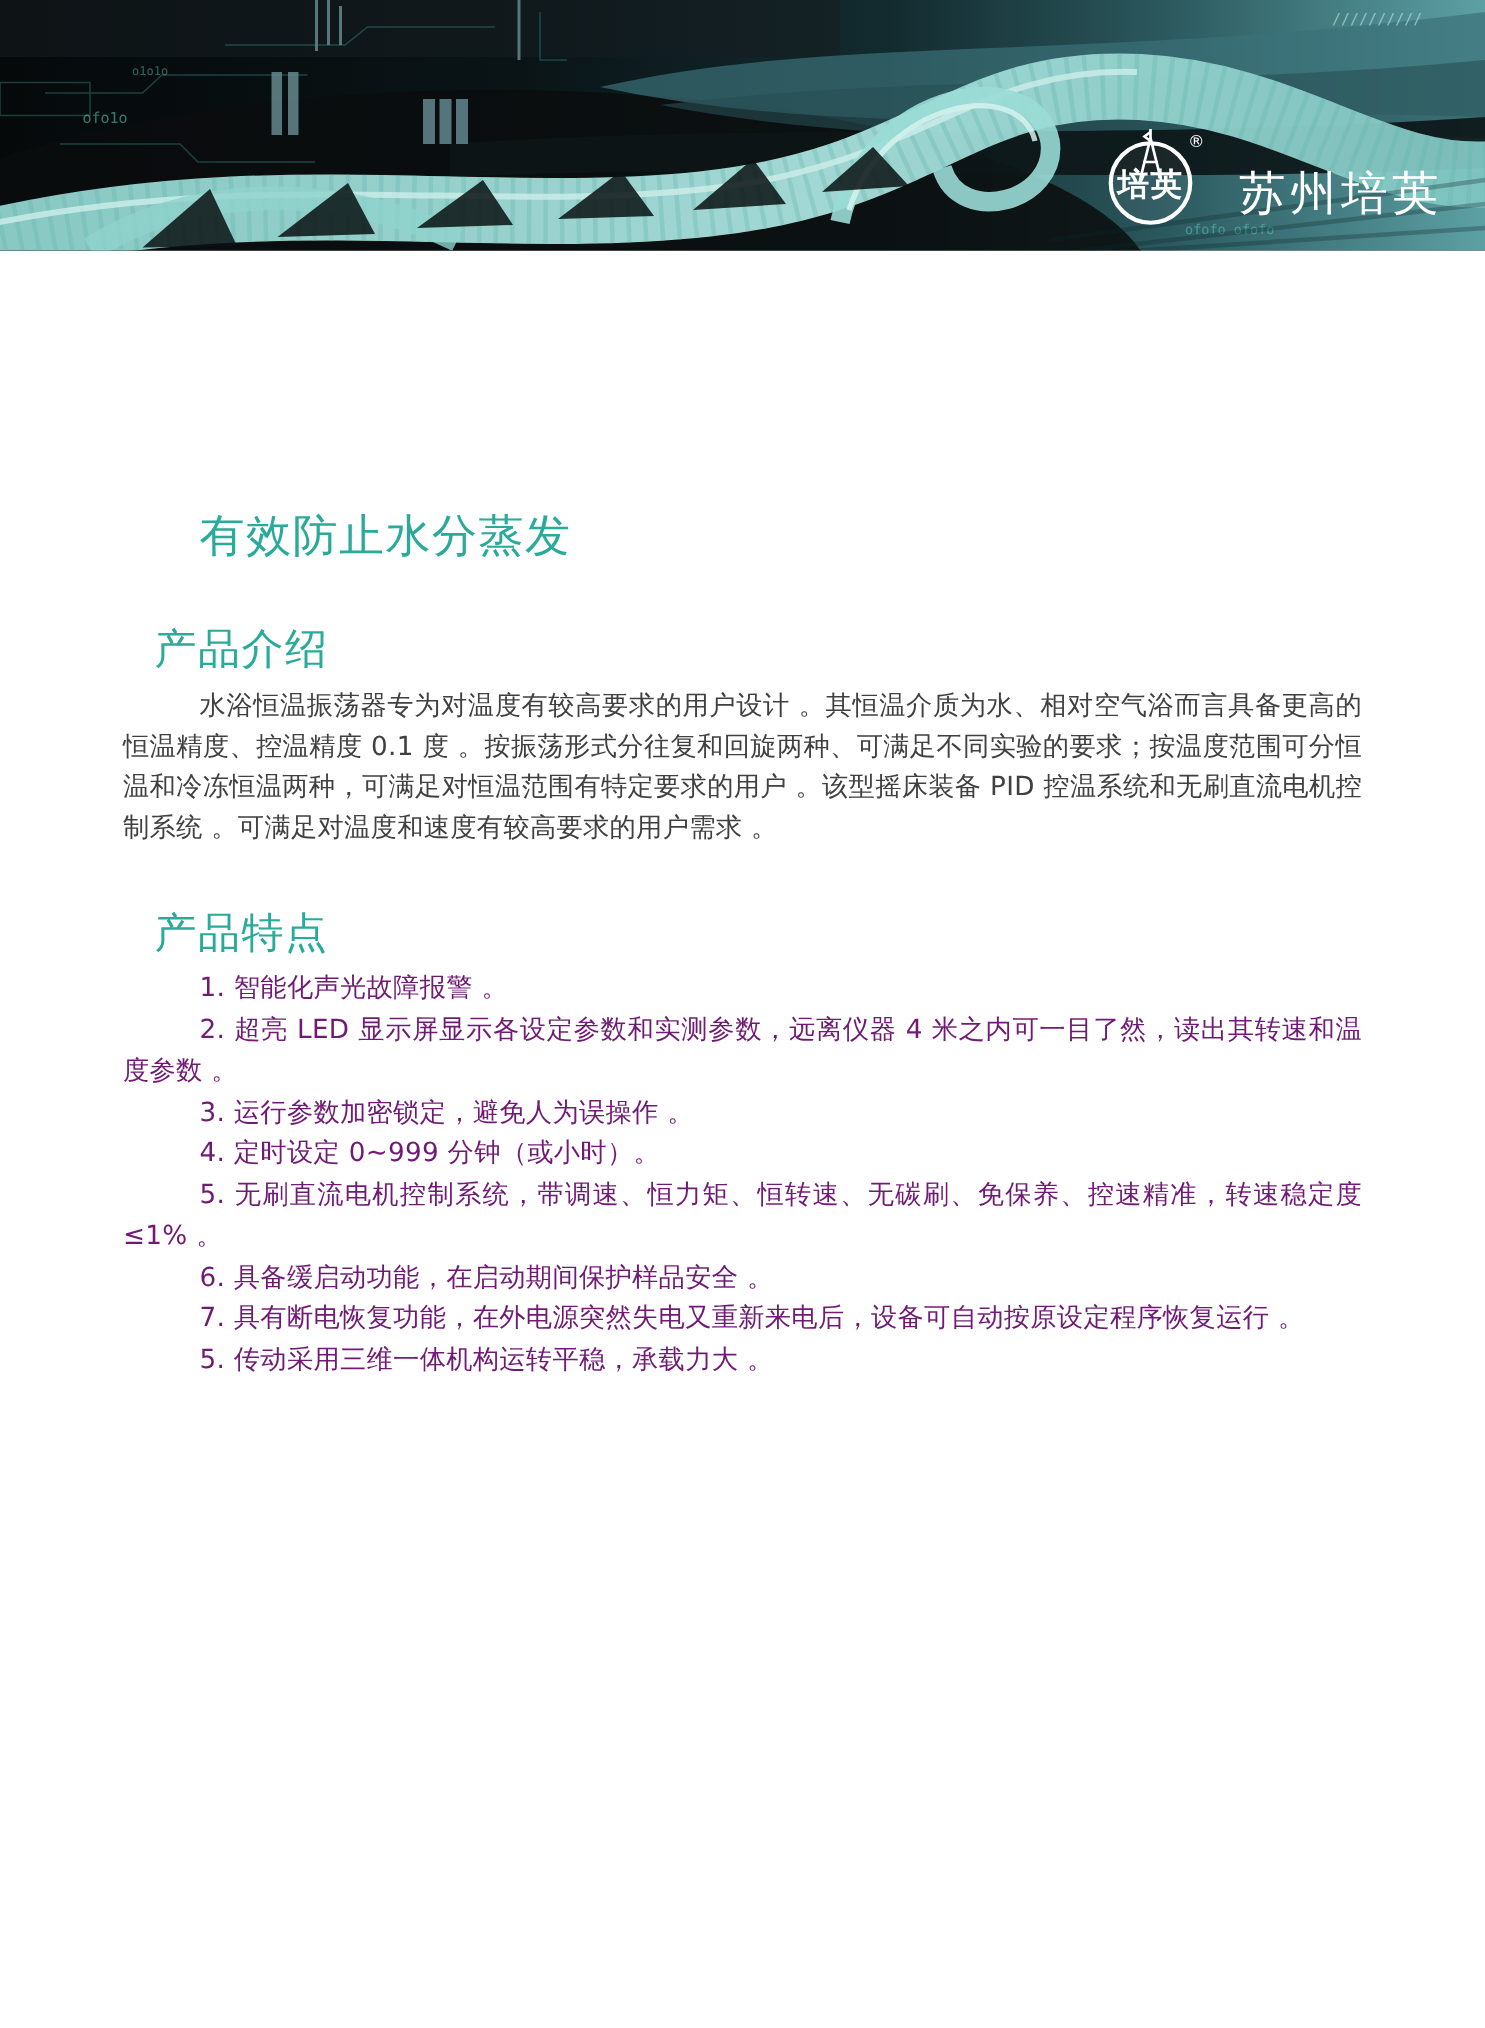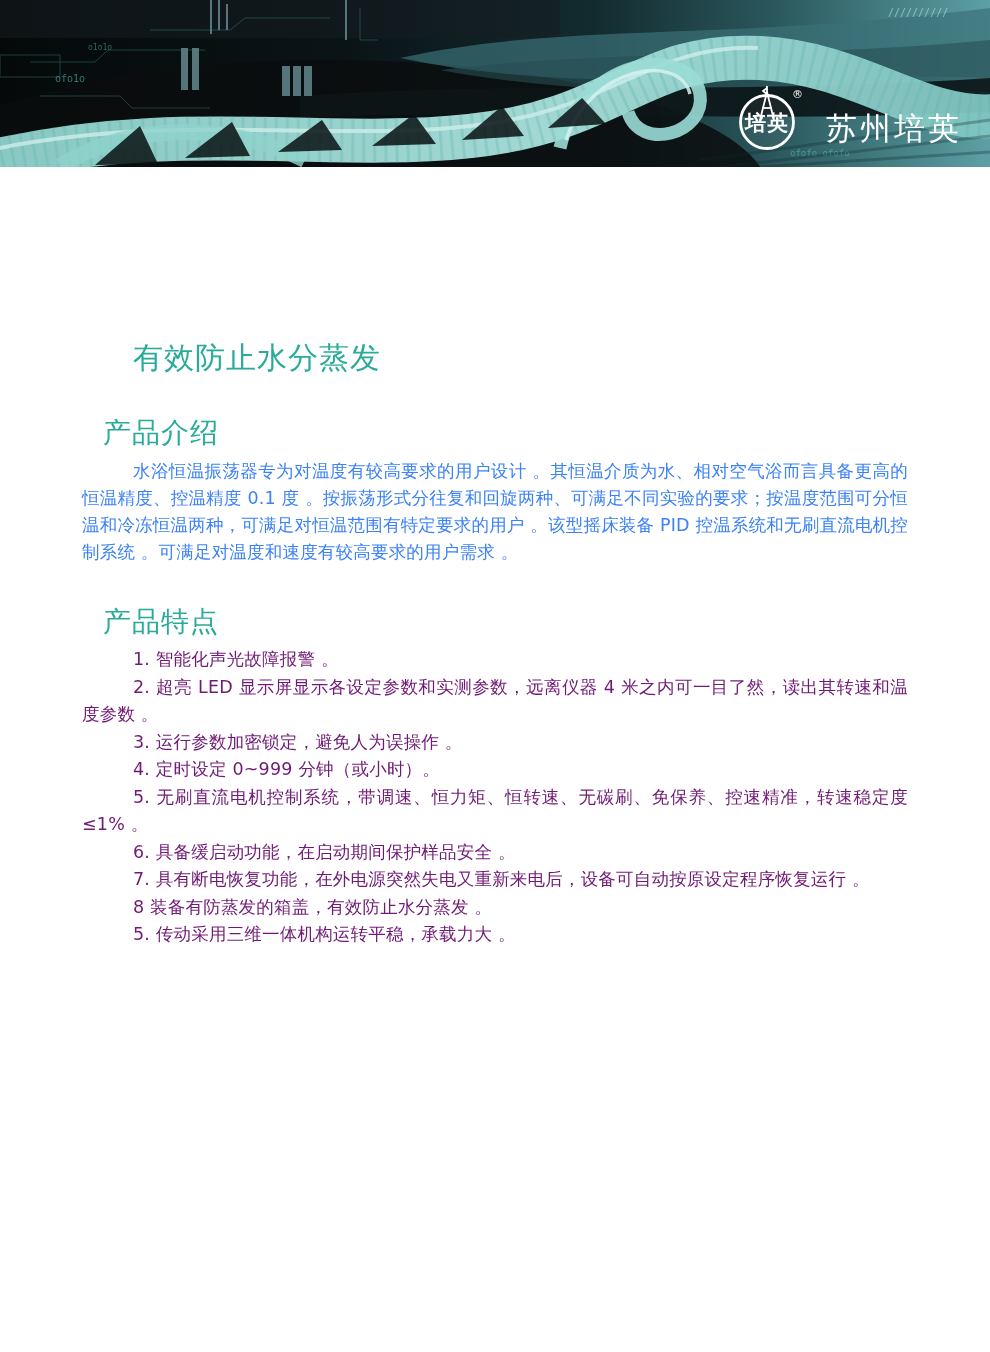--- a/index.html
+++ b/index.html
@@ -12,21 +12,21 @@
   .content{margin:0 82px;}
   .doc-title{
     font-size:30px;font-weight:400;color:#2aab9a;line-height:39px;
     margin:171px 0 0 51px;letter-spacing:1px;
   }
   .section-heading{
     font-size:28px;font-weight:400;color:#2aab9a;line-height:36px;
     margin:38px 0 0 21px;letter-spacing:1px;
   }
   .body-para{
-    font-size:17.5px;line-height:27px;color:#3b82f6;text-align:justify;
+    font-size:17.5px;line-height:27px;color:#404040;text-align:justify;
     text-indent:51px;margin:7px 0 0 0;letter-spacing:0.2px;
   }
   .body-para + .body-para{margin-top:8px;}
   .feature-item{
     font-size:17.5px;line-height:27.5px;color:#701a75;text-align:justify;
     text-indent:51px;margin:0;letter-spacing:0.2px;
   }
   .features-list{margin-top:6px;}
 </style>
 </head>
@@ -134,16 +134,15 @@
 
   <h2 class="section-heading">产品特点</h2>
   <div class="features-list">
     <p class="feature-item">1. 智能化声光故障报警 。</p>
     <p class="feature-item">2. 超亮 LED 显示屏显示各设定参数和实测参数，远离仪器 4 米之内可一目了然，读出其转速和温度参数 。</p>
     <p class="feature-item">3. 运行参数加密锁定，避免人为误操作 。</p>
     <p class="feature-item">4. 定时设定 0~999 分钟（或小时）。</p>
     <p class="feature-item">5. 无刷直流电机控制系统，带调速、恒力矩、恒转速、无碳刷、免保养、控速精准，转速稳定度≤1% 。</p>
     <p class="feature-item">6. 具备缓启动功能，在启动期间保护样品安全 。</p>
     <p class="feature-item">7. 具有断电恢复功能，在外电源突然失电又重新来电后，设备可自动按原设定程序恢复运行 。</p>
-    <p class="feature-item">8 装备有防蒸发的箱盖，有效防止水分蒸发 。</p>
     <p class="feature-item">5. 传动采用三维一体机构运转平稳，承载力大 。</p>
   </div>
 </main>
 
 </body></html>

